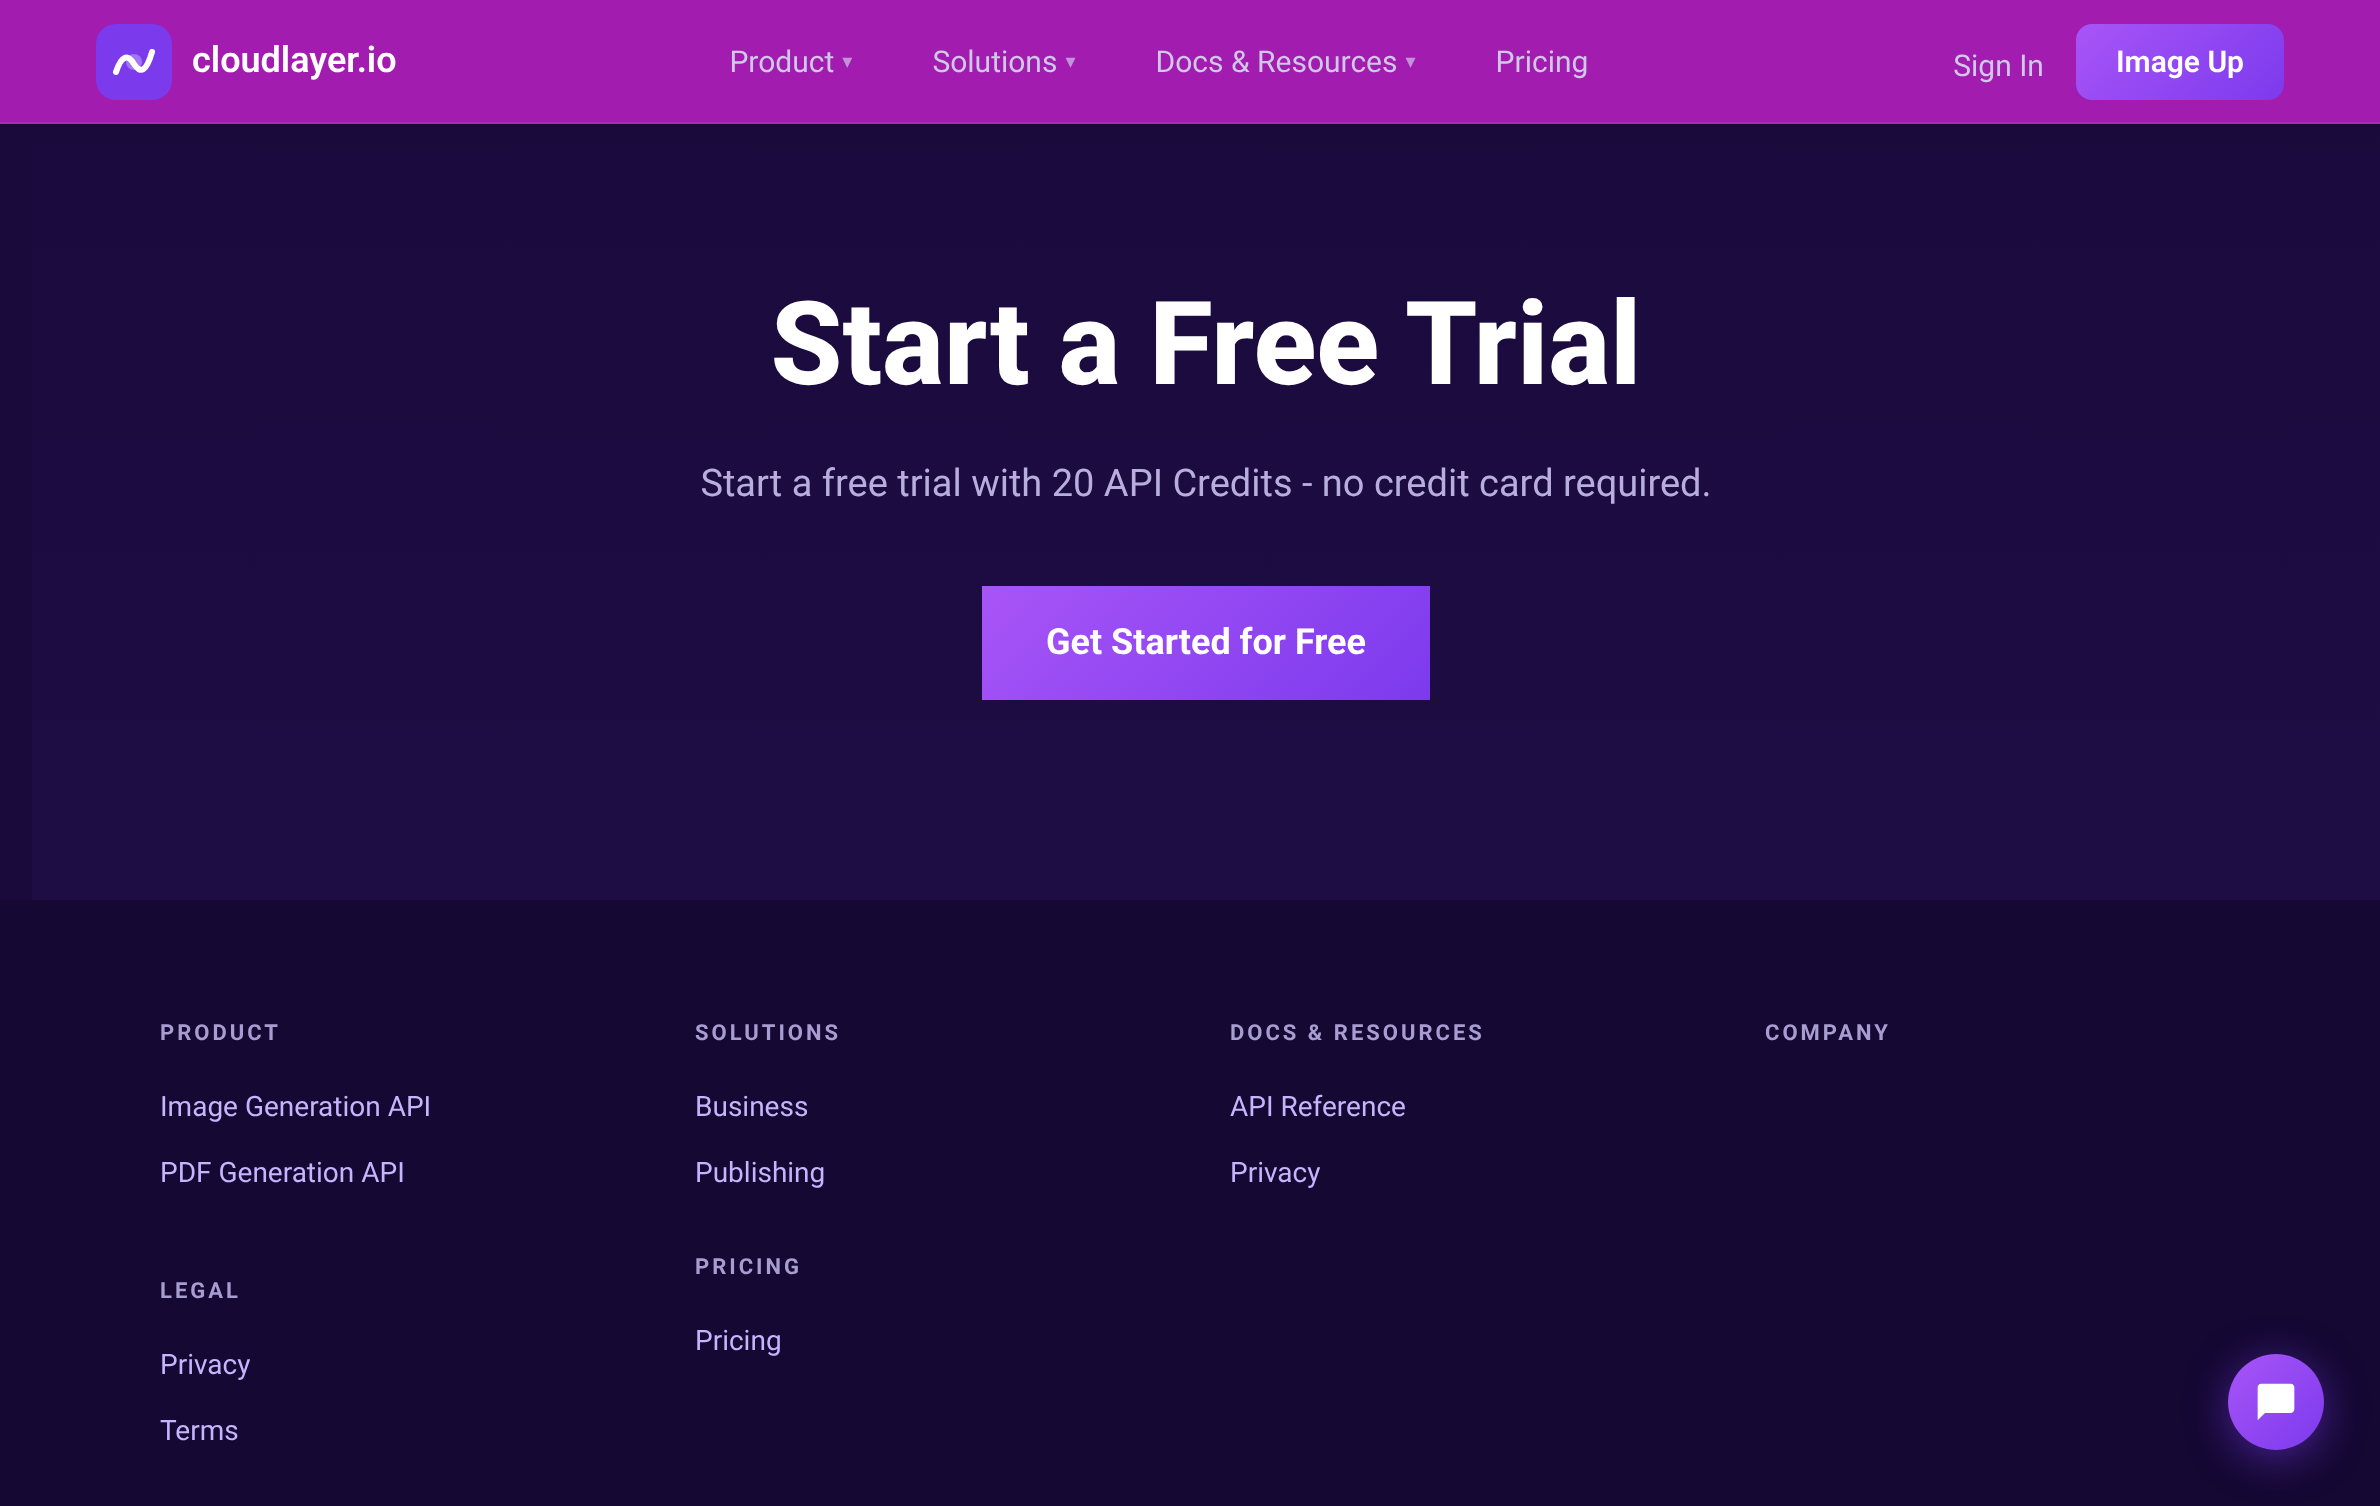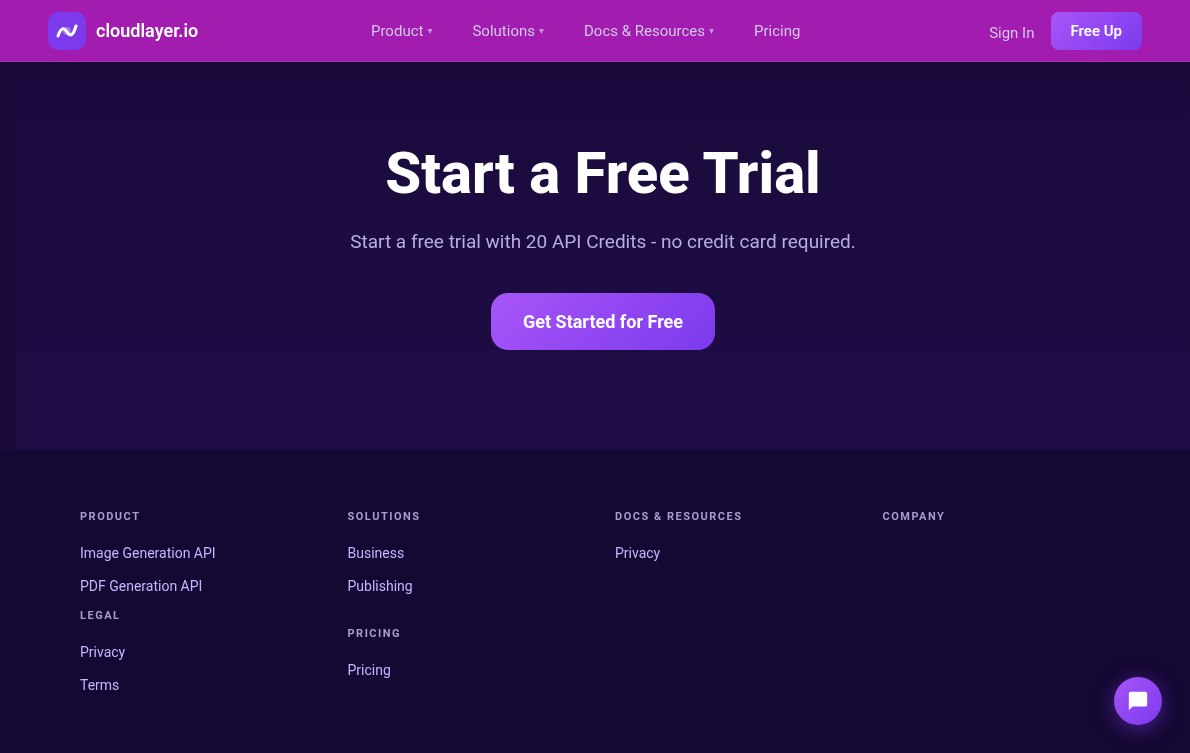--- a/index.html
+++ b/index.html
@@ -114,21 +114,21 @@
     }
 
     .btn-cta {
       display: inline-block;
       background: linear-gradient(135deg, #a855f7, #7c3aed);
       color: #ffffff;
       text-decoration: none;
       font-size: 18px;
       font-weight: 700;
       padding: 18px 32px;
-      border-radius: 17px;
+      border-radius: 0;
       border: none;
       cursor: pointer;
       transition: opacity 0.2s;
     }
 
     
     footer {
       background-color: #150833;
       padding: 60px 80px 40px;
     }
@@ -220,21 +220,21 @@
     </li>
     <li>
       <a href="#">
         <span>Pricing</span>
       </a>
     </li>
   </ul>
 
   <div class="nav-actions">
     <a href="#" class="btn-signin">Sign In</a>
-    <a href="#" class="btn-signup">Free Up</a>
+    <a href="#" class="btn-signup">Image Up</a>
   </div>
 </nav>
 
 <section class="hero">
   <h1>Start a Free Trial</h1>
   <p>Start a free trial with 20 API Credits - no credit card required.</p>
   <a href="#" class="btn-cta">Get Started for Free</a>
 </section>
 
 <footer>
@@ -242,21 +242,21 @@
 
     <div class="footer-col">
       <h4>Product</h4>
       <ul>
         <li>
           <a href="#">Image Generation API</a>
         </li>
         <li>
           <a href="#">PDF Generation API</a>
         </li>
-        <li style="margin-top:14px;">
+        <li style="margin-top:44px;">
           <h4>Legal</h4>
           <ul>
             <li>
               <a href="#">Privacy</a>
             </li>
             <li>
               <a href="#">Terms</a>
             </li>
           </ul>
         </li>
@@ -280,20 +280,23 @@
             <a href="#">Pricing</a>
           </li>
         </ul>
       </div>
     </div>
 
     <div class="footer-col">
       <h4>Docs &amp; Resources</h4>
       <ul>
         <li>
+          <a href="#">API Reference</a>
+        </li>
+        <li>
           <a href="#">Privacy</a>
         </li>
       </ul>
     </div>
 
     <div class="footer-col">
       <h4>Company</h4>
     </div>
   </div>
 

